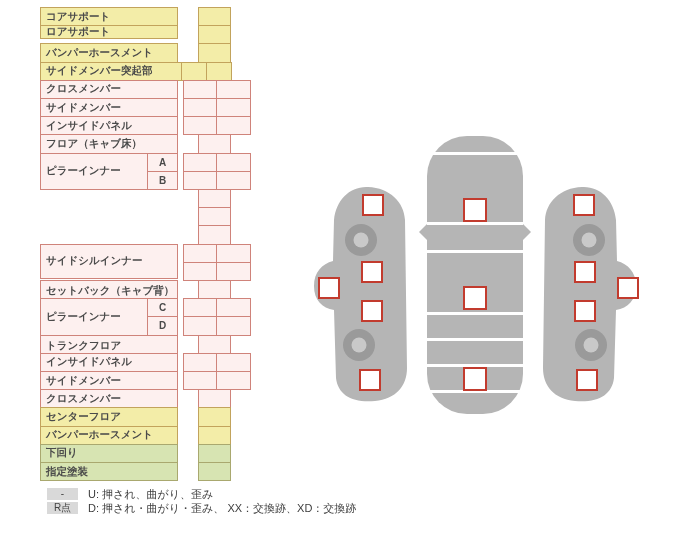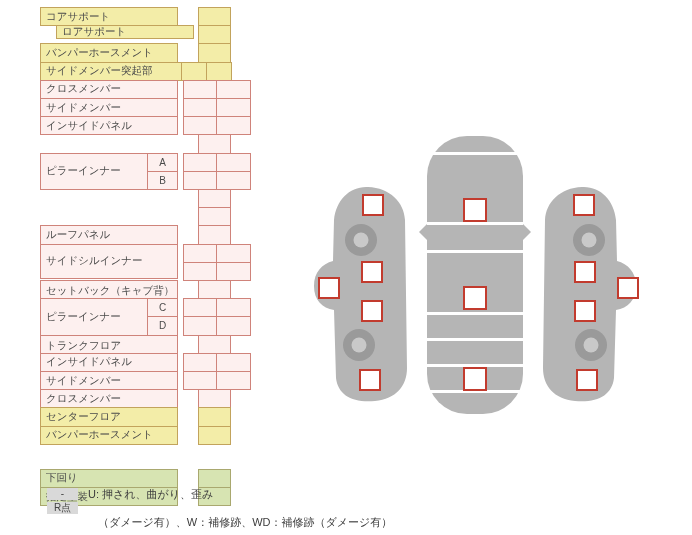--- a/index.html
+++ b/index.html
@@ -5,34 +5,34 @@
   * { margin:0; padding:0; box-sizing:border-box; }
   html,body { width:692px; height:535px; }
   body {
     position:relative;
     background:#ffffff;
     font-family:"Liberation Sans","DejaVu Sans",sans-serif;
     color:#4a4a4a;
     overflow:hidden;
   }
   
-  .sheet { position:absolute; left:40px; top:7px; width:212px; height:475px; }
+  .sheet { position:absolute; left:40px; top:7px; width:212px; height:475px;font-weight:bold; }
   .cell {
     position:absolute;
     border:1px solid #c5897b;
     font-size:10.5px;
     display:flex; align-items:center;
     white-space:nowrap; overflow:hidden;
   }
   .cell.label { padding-left:5px; }
   .cell.sub   { justify-content:center; padding-left:0; font-size:10px; }
   .cell.check { padding:0; }
   .yellow { background:#f3eda8; border-color:#c2a35c; }
   .pink   { background:#fdf0ef; border-color:#cf837a; }
-  .green  { background:#d7e4b2; border-color:#a9a86f;margin-top:25px; }
+  .green  { background:#d7e4b2; border-color:#a9a86f; }
   
   .diagram { position:absolute; left:300px; top:128px; width:370px; height:290px; }
   .diagram svg { position:absolute; left:0; top:0; }
   .dbox {
     position:absolute; width:22px; height:22px;
     background:#ffffff; border:2px solid #c23b2e;
   }
   .dbox.lg { width:24px; height:24px; }
   
   .legend { position:absolute; left:47px; top:487px; font-size:11px; color:#3d3d3d; }
@@ -43,47 +43,47 @@
     margin-right:10px; flex:0 0 auto;
   }
   .legend-line.indent2 { padding-left:51px; }
 </style>
 </head>
 <body>
 
 <div class="sheet">
     <div class="cell label yellow" style="left:0;top:0.0px;width:138px;height:19.2px">コアサポート</div>
     <div class="cell check yellow" style="left:158px;top:0.0px;width:33px;height:19.2px"></div>
-    <div class="cell label yellow" style="left:16px;top:18.2px;width:138px;height:14px">ロアサポート</div>
+    <div class="cell label yellow" style="left:0;top:18.2px;width:138px;height:14px">ロアサポート</div>
     <div class="cell check yellow" style="left:158px;top:18.2px;width:33px;height:19.2px"></div>
     <div class="cell label yellow" style="left:0;top:36.4px;width:138px;height:19.2px">バンパーホースメント</div>
     <div class="cell check yellow" style="left:158px;top:36.4px;width:33px;height:19.2px"></div>
     <div class="cell label yellow" style="left:0;top:54.6px;width:166px;height:19.2px">サイドメンバー突起部</div>
     <div class="cell check yellow" style="left:141px;top:54.6px;width:26px;height:19.2px"></div>
     <div class="cell check yellow" style="left:166px;top:54.6px;width:26px;height:19.2px"></div>
     <div class="cell label pink" style="left:0;top:72.8px;width:138px;height:19.2px">クロスメンバー</div>
     <div class="cell check pink" style="left:143px;top:72.8px;width:34px;height:19.2px"></div>
     <div class="cell check pink" style="left:176px;top:72.8px;width:35px;height:19.2px"></div>
     <div class="cell label pink" style="left:0;top:91.0px;width:138px;height:19.2px">サイドメンバー</div>
     <div class="cell check pink" style="left:143px;top:91.0px;width:34px;height:19.2px"></div>
     <div class="cell check pink" style="left:176px;top:91.0px;width:35px;height:19.2px"></div>
     <div class="cell label pink" style="left:0;top:109.2px;width:138px;height:19.2px">インサイドパネル</div>
     <div class="cell check pink" style="left:143px;top:109.2px;width:34px;height:19.2px"></div>
     <div class="cell check pink" style="left:176px;top:109.2px;width:35px;height:19.2px"></div>
+    <div class="cell label pink" style="left:0;top:127.4px;width:138px;height:19.2px">フロア（キャブ床）</div>
     <div class="cell check pink" style="left:158px;top:127.4px;width:33px;height:19.2px"></div>
     <div class="cell label pink" style="left:0;top:145.6px;width:108px;height:37.4px">ピラーインナー</div>
     <div class="cell sub pink" style="left:107px;top:145.6px;width:31px;height:19.2px">A</div>
     <div class="cell check pink" style="left:143px;top:145.6px;width:34px;height:19.2px"></div>
     <div class="cell check pink" style="left:176px;top:145.6px;width:35px;height:19.2px"></div>
     <div class="cell sub pink" style="left:107px;top:163.8px;width:31px;height:19.2px">B</div>
     <div class="cell check pink" style="left:143px;top:163.8px;width:34px;height:19.2px"></div>
     <div class="cell check pink" style="left:176px;top:163.8px;width:35px;height:19.2px"></div>
     <div class="cell check pink" style="left:158px;top:182.0px;width:33px;height:19.2px"></div>
     <div class="cell check pink" style="left:158px;top:200.2px;width:33px;height:19.2px"></div>
-    <div class="cell label pink" style="left:0;top:218.4px;width:138px;height:19.2px">ルーフパネル</div>
     <div class="cell check pink" style="left:158px;top:218.4px;width:33px;height:19.2px"></div>
     <div class="cell label pink" style="left:0;top:236.6px;width:138px;height:35px">サイドシルインナー</div>
     <div class="cell check pink" style="left:143px;top:236.6px;width:34px;height:19.2px"></div>
     <div class="cell check pink" style="left:176px;top:236.6px;width:35px;height:19.2px"></div>
     <div class="cell check pink" style="left:143px;top:254.8px;width:34px;height:19.2px"></div>
     <div class="cell check pink" style="left:176px;top:254.8px;width:35px;height:19.2px"></div>
     <div class="cell label pink" style="left:0;top:273.0px;width:138px;height:21px">セットバック（キャブ背）</div>
     <div class="cell check pink" style="left:158px;top:273.0px;width:33px;height:19.2px"></div>
     <div class="cell label pink" style="left:0;top:291.2px;width:108px;height:37.4px">ピラーインナー</div>
     <div class="cell sub pink" style="left:107px;top:291.2px;width:31px;height:19.2px">C</div>
@@ -165,17 +165,15 @@
   <div class="dbox" style="left:276px;top:241px;"></div>
 </div>
 
 <div class="legend">
   <div class="legend-line">
     <span class="chip">-</span>
     <span class="ltext">U: 押され、曲がり、歪み</span>
   </div>
   <div class="legend-line">
     <span class="chip">R点</span>
-  </div>
-  <div class="legend-line indent2">
-    <span class="ltext">（ダメージ有）、W：補修跡、WD：補修跡（ダメージ有）</span>
+    <span class="ltext">D: 押され・曲がり・歪み、 XX：交換跡、XD：交換跡</span>
   </div>
 </div>
 
 </body></html>

